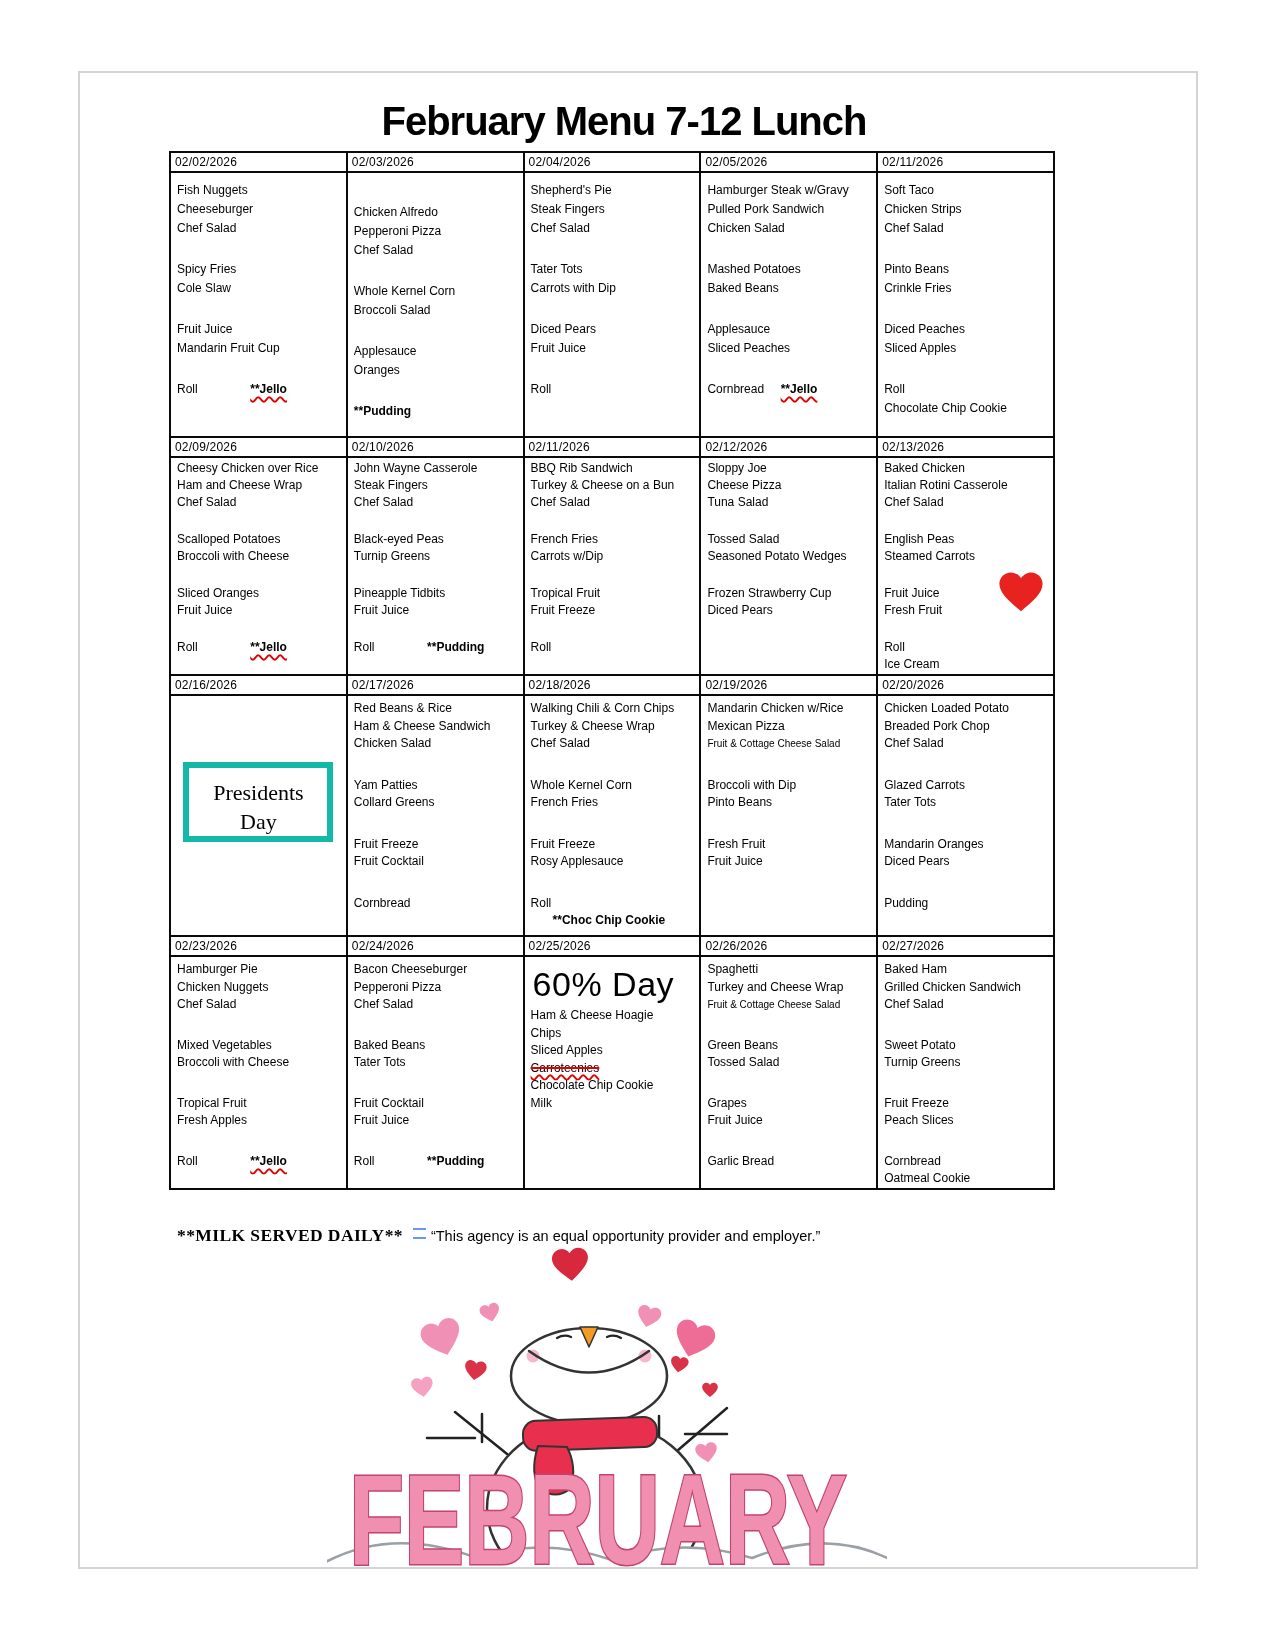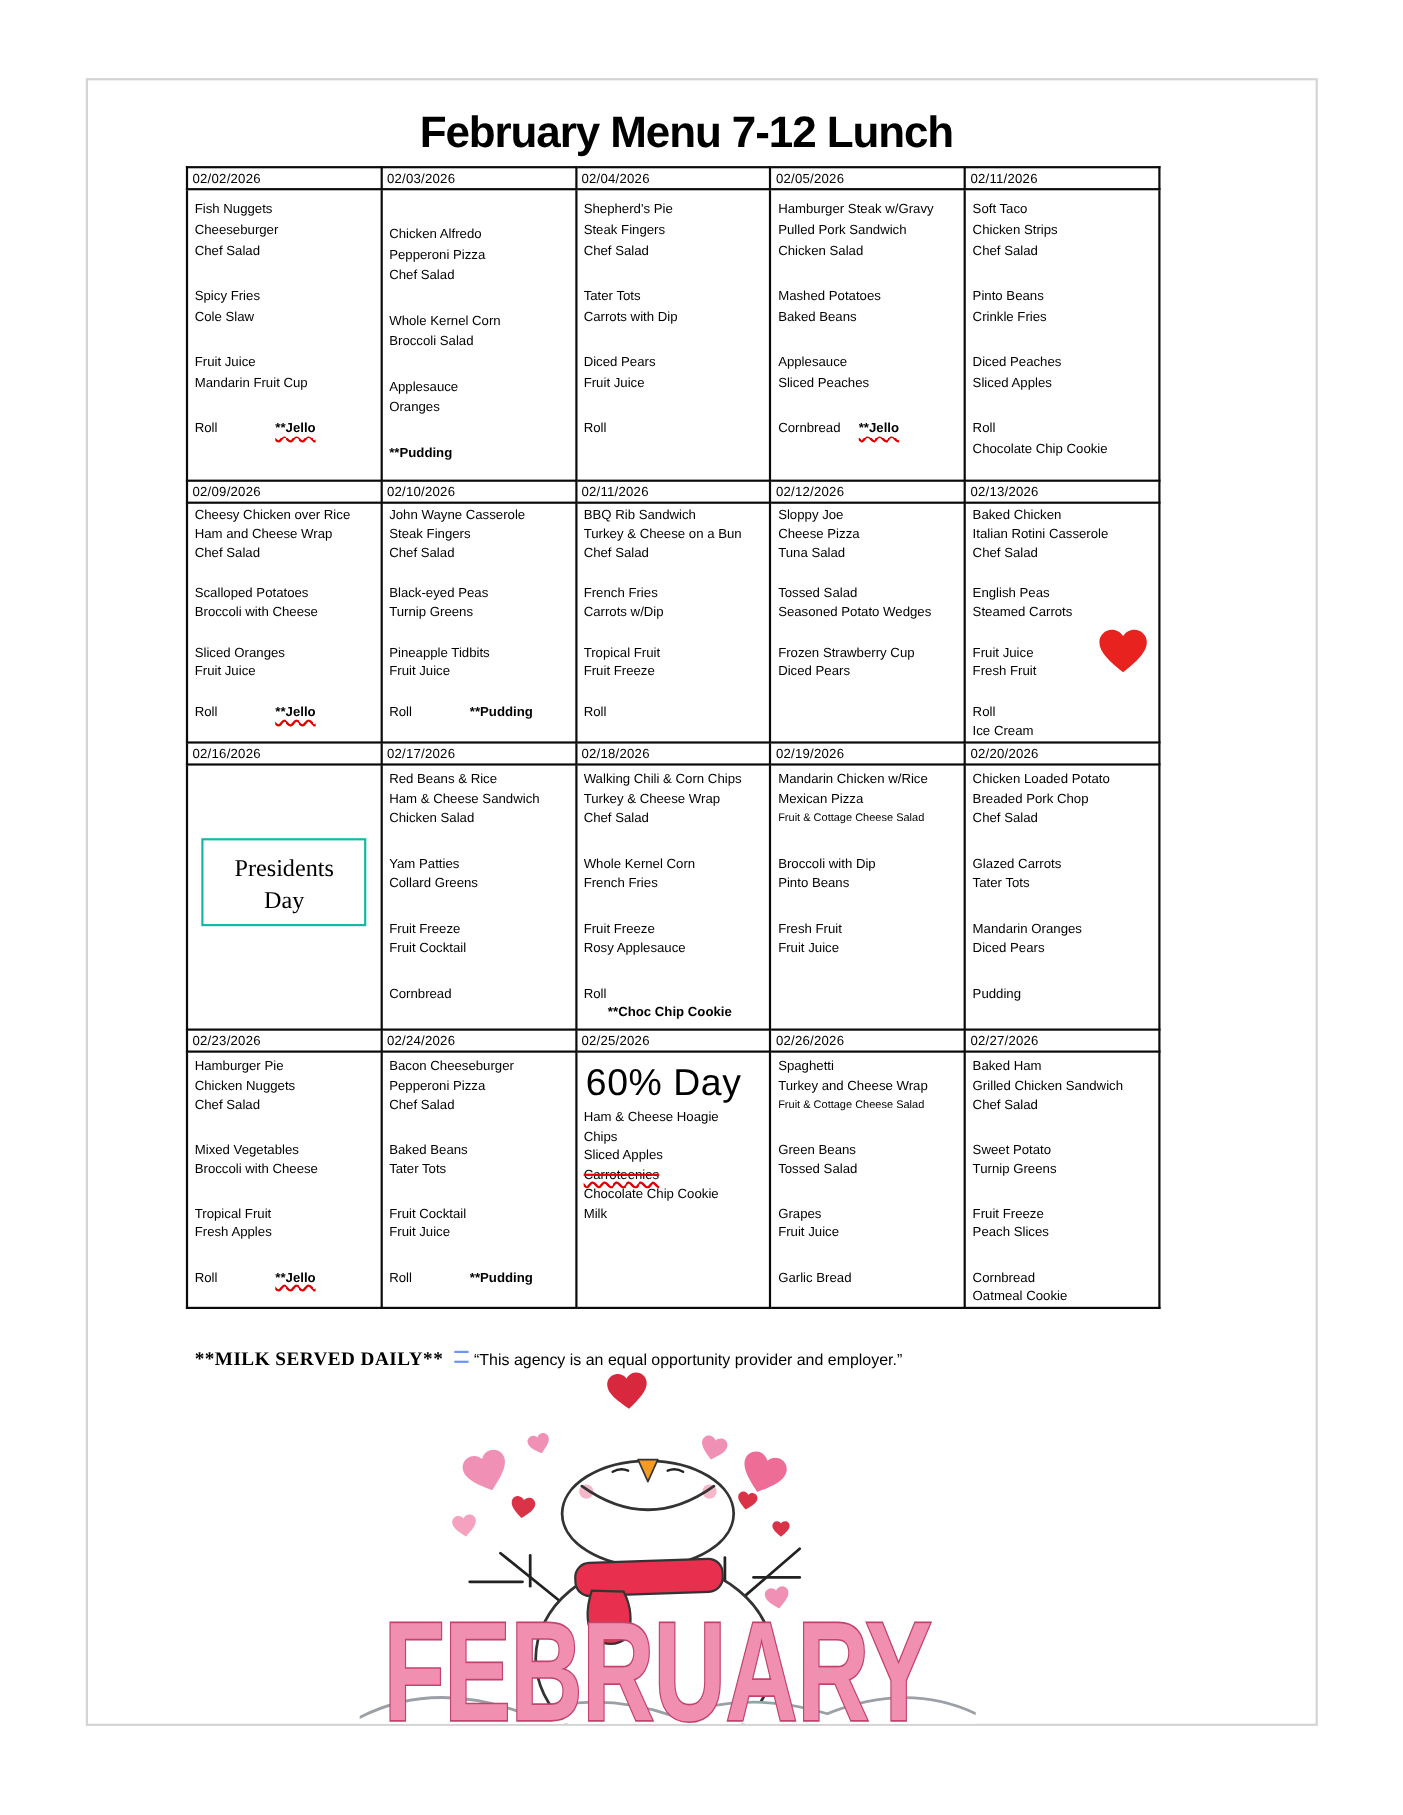--- a/index.html
+++ b/index.html
@@ -49,21 +49,21 @@
     text-decoration-color:#e00000;text-decoration-thickness:2px;
   }
   .strike-w{
     text-decoration:underline;text-decoration-style:wavy;
     text-decoration-color:#e00000;text-decoration-thickness:1.5px;
     text-underline-offset:2px;
   }
   .split{display:flex;}
   .split .l{min-width:45%;}
   .pd-box{
-    width:150px;height:80px;margin:62px auto 0 auto;border:2px solid #14b8a6;
+    width:150px;height:80px;margin:62px auto 0 auto;border:6px solid #14b8a6;
     font-family:"Liberation Serif",serif;font-size:22px;text-align:center;
     padding-top:10px;box-sizing:border-box;line-height:29px;
   }
   .cell-heart{position:absolute;right:8px;top:112px;width:48px;height:44px;}
   .footer{position:absolute;left:97px;top:1152px;width:800px;}
   .serif{
     font-family:"Liberation Serif",serif;font-size:17.5px;font-weight:600;
     letter-spacing:0.4px;
   }
   .f-line2{margin-top:4px;}

